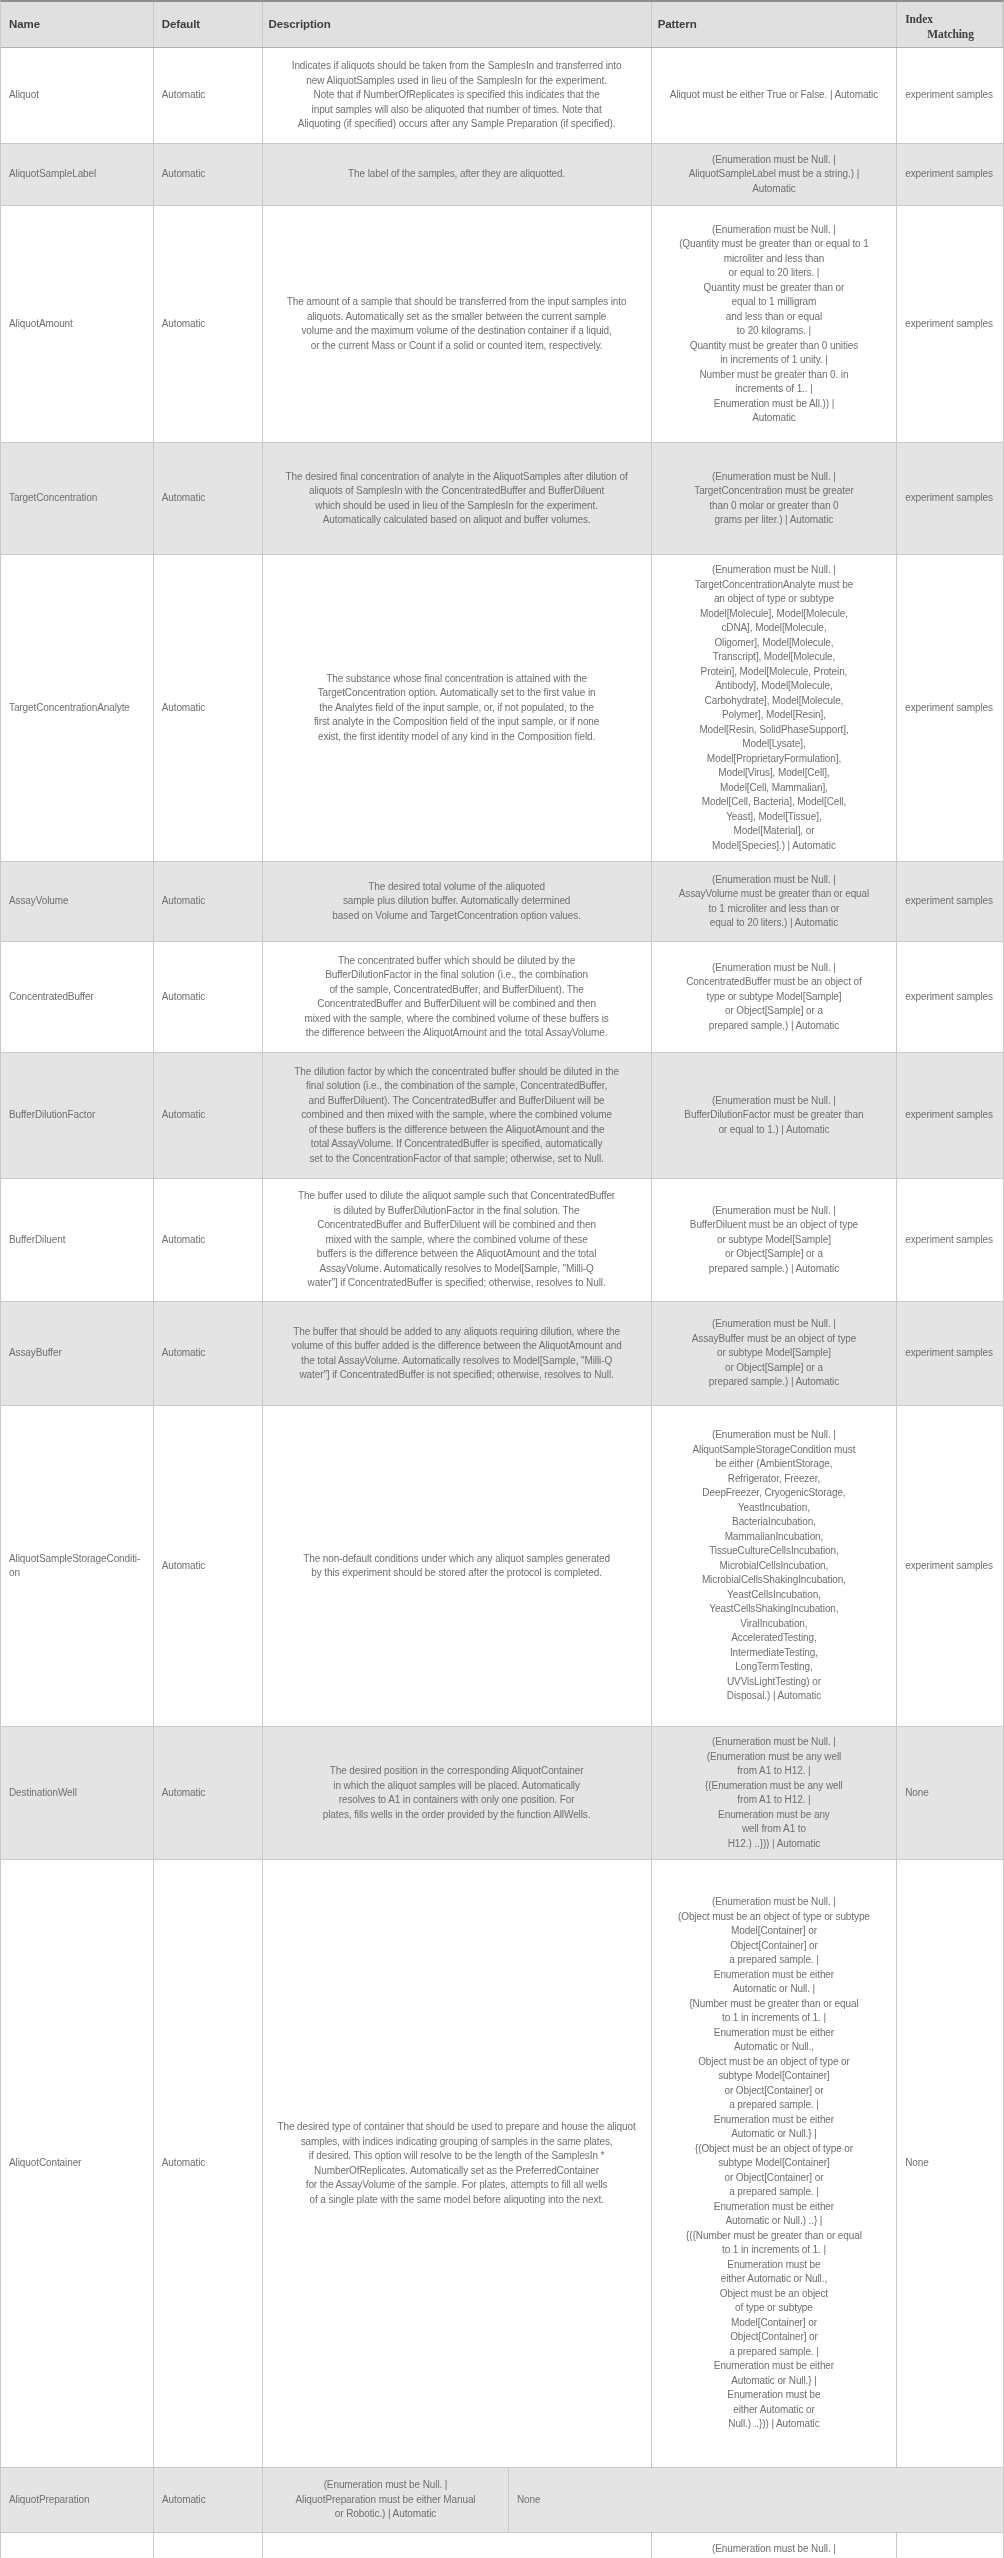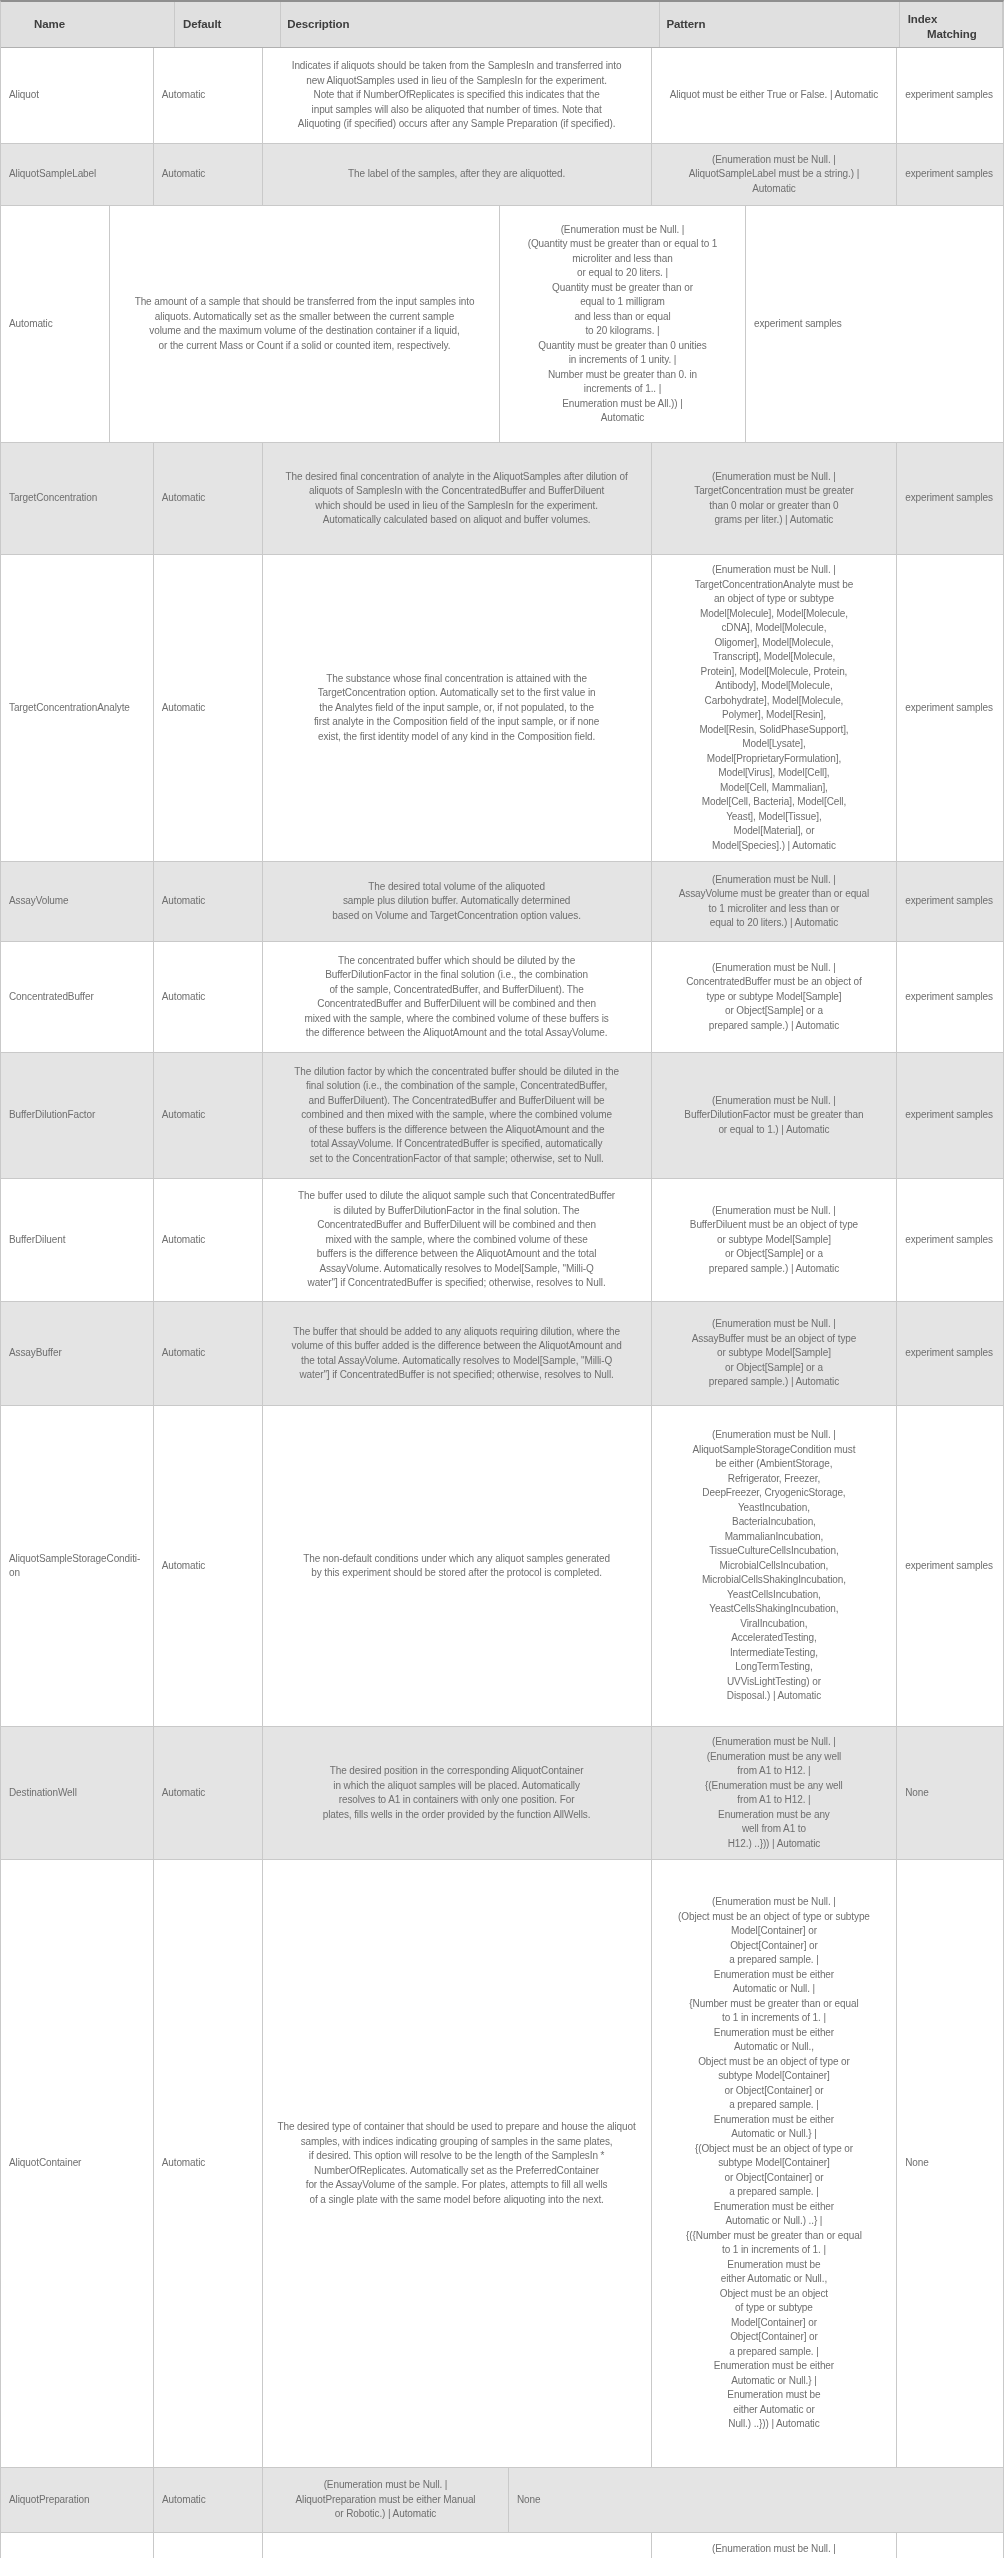--- a/index.html
+++ b/index.html
@@ -7,39 +7,39 @@
   #doc-table{
     width:1004px; box-sizing:border-box;
     border-top:2px solid #8f8f8f;
     border-left:1px solid #c9c9c9;
     border-right:1px solid #c9c9c9;
     color:#6f6f6f;
   }
   .hdr-row{
     display:flex; background:#e0e0e0; min-height:44px;
     border-bottom:1px solid #b0b0b0;
-    color:#3e3e3e; font-weight:bold; font-size:11.5px;padding-left:25px;
+    color:#3e3e3e; font-weight:bold; font-size:11.5px;
   }
   .row{display:flex; border-bottom:1px solid #c9c9c9; background:#ffffff;}
   .row.stripe{background:#e4e4e4;}
   .cell{
     box-sizing:border-box; border-right:1px solid #c9c9c9;
     display:flex; align-items:center;
     font-size:10px; line-height:14.5px; letter-spacing:-0.1px;
   }
   .cell:last-child{border-right:none;}
   .hdr-row .cell{font-size:11.5px; align-items:center; border-right:1px solid #c9c9c9;}
   .c-name   {width:153px; padding:6px 6px 6px 8px;}
   .c-default{width:109px; padding:6px 6px 6px 8px;}
   .c-desc   {width:390px; padding:8px 6px; justify-content:center;}
   .c-pattern{width:246px; padding:8px 6px; }
   .c-index  {width:106px; padding:6px 4px 6px 8px;}
   .c-desc .txt,.c-pattern .txt{text-align:center; width:100%;}
   .txt{white-space:pre-line; word-wrap:break-word;}
-  .hdr-index{display:block; width:100%; padding-top:2px;}
+  .hdr-index{display:block; width:100%; padding-top:2px;font-family:Liberation Serif, serif;}
   .hdr-index .l1{display:block; text-align:left;}
   .hdr-index .l2{display:block; text-align:center; padding-right:2px;}
 </style>
 </head>
 <body>
 
 <div id="doc-table">
   <div class="hdr-row">
     <div class="cell c-name">
       <span class="txt">Name</span>
@@ -95,20 +95,23 @@
         <div class="cell c-pattern">
           <span class="txt">(Enumeration must be Null.  |
 AliquotSampleLabel must be a string.)  |
 Automatic</span>
         </div>
         <div class="cell c-index">
           <span class="txt">experiment samples</span>
         </div>
       </div>
       <div class="row" style="min-height: 236px;">
+        <div class="cell c-name">
+          <span class="txt">AliquotAmount</span>
+        </div>
         <div class="cell c-default">
           <span class="txt">Automatic</span>
         </div>
         <div class="cell c-desc">
           <span class="txt">The amount of a sample that should be transferred from the input samples into
 aliquots.  Automatically set as the smaller between the current sample
 volume and the maximum volume of the destination container if a liquid,
 or the current Mass or Count if a solid or counted item, respectively.</span>
         </div>
         <div class="cell c-pattern">

